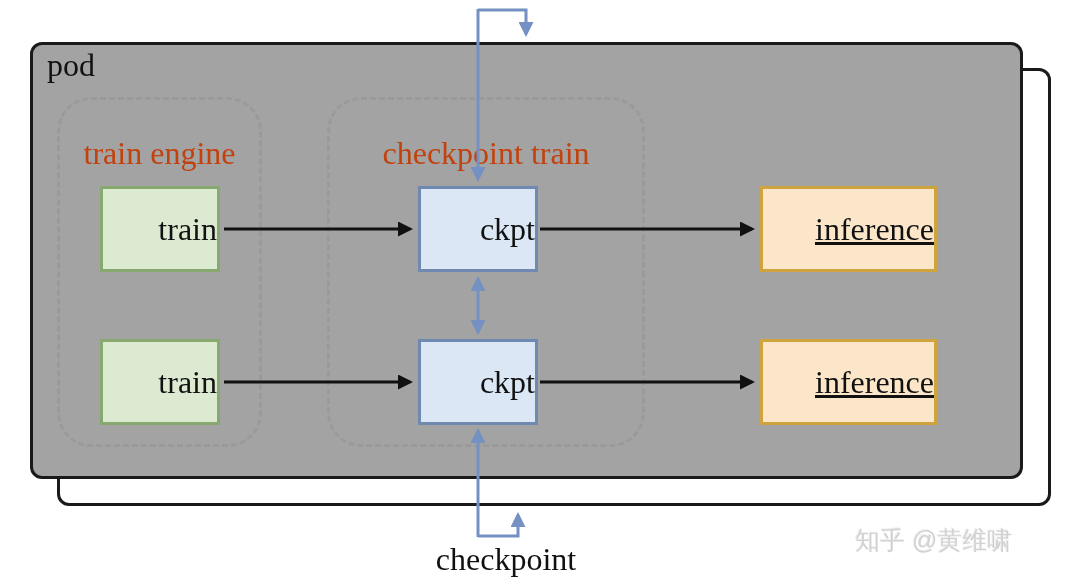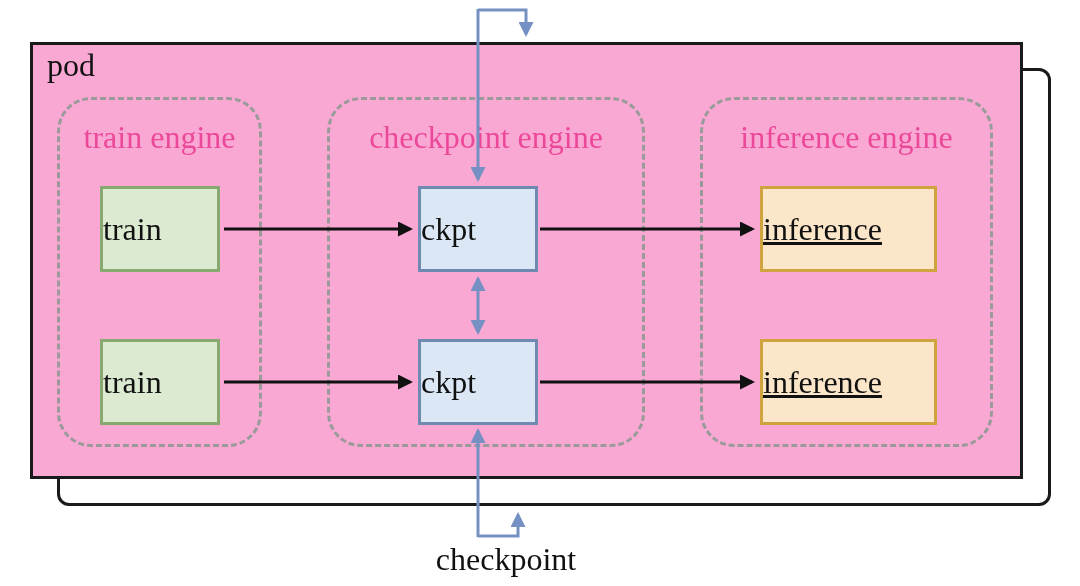--- a/index.html
+++ b/index.html
@@ -26,22 +26,22 @@
     border-radius: 12px;
     background: #ffffff;
     z-index: 0;
     box-sizing: border-box;
   }
   .pod {
     position: absolute;
     left: 30px; top: 42px;
     width: 993px; height: 437px;
     border: 3px solid var(--pod-border, #1a1a1a);
-    border-radius: 0;
-    background: #f9a8d4;
+    border-radius: 12px;
+    background: #a3a3a3;
     z-index: 1;
     box-sizing: border-box;
   }
   .pod-label {
     position: absolute;
     left: 14px; top: 4px;
     font-size: 32px;
     line-height: 1;
     color: #111;
   }
@@ -52,33 +52,33 @@
     height: 350px;
     border: 3px dashed var(--dash-border, #9a9a9a);
     border-radius: 34px;
     z-index: 2;
     box-sizing: border-box;
   }
   .engine-train     { left: 57px;  width: 205px; }
   .engine-ckpt      { left: 327px; width: 318px; }
   .engine-inference { left: 700px; width: 293px; }
   .engine-label {
-    margin-top: 20px;
+    margin-top: 36px;
     text-align: center;
     font-size: 32px;
     line-height: 1.1;
-    color: #ec4899;
+    color: #c2410c;
     white-space: nowrap;
   }
   
   .node {
     position: absolute;
     display: flex;
     align-items: center;
-    justify-content: flex-start;
+    justify-content: flex-end;
     font-size: 32px;
     color: #111;
     z-index: 4;
     box-sizing: border-box;
   }
   .node-train {
     background: var(--train-fill, #dcead2);
     border: 3px solid var(--train-border, #87a86f);
   }
   .node-ckpt {
@@ -138,24 +138,21 @@
   <div class="pod-shadow"></div>
 
   <div class="pod">
     <div class="pod-label">pod</div>
   </div>
 
   <div class="engine engine-train">
     <div class="engine-label">train engine</div>
   </div>
   <div class="engine engine-ckpt">
-    <div class="engine-label">checkpoint engine</div>
-  </div>
-  <div class="engine engine-inference">
-    <div class="engine-label">inference engine</div>
+    <div class="engine-label">checkpoint train</div>
   </div>
 
   <svg class="arrows" width="1080" height="586" viewBox="0 0 1080 586" xmlns="http://www.w3.org/2000/svg">
     <defs>
       <marker id="arrow-black" viewBox="0 0 10 10" refX="8" refY="5" markerWidth="6" markerHeight="5" orient="auto-start-reverse">
         <path d="M0,0 L10,5 L0,10 Z" style="fill: var(--arrow-black, #111111);"></path>
       </marker>
       <marker id="arrow-blue" viewBox="0 0 10 10" refX="8" refY="5" markerWidth="5.5" markerHeight="5" orient="auto-start-reverse">
         <path d="M0,0 L10,5 L0,10 Z" style="fill: var(--arrow-blue, #7590c2);"></path>
       </marker>
@@ -189,14 +186,15 @@
   </div>
   <div class="node node-inference inf-1">
     <span>inference</span>
   </div>
   <div class="node node-inference inf-2">
     <span>inference</span>
   </div>
 
   <div class="broadcast-label">checkpoint</div>
 
+  <div class="watermark">知乎 @黄维啸</div>
 
 </div>
 
 </body></html>

